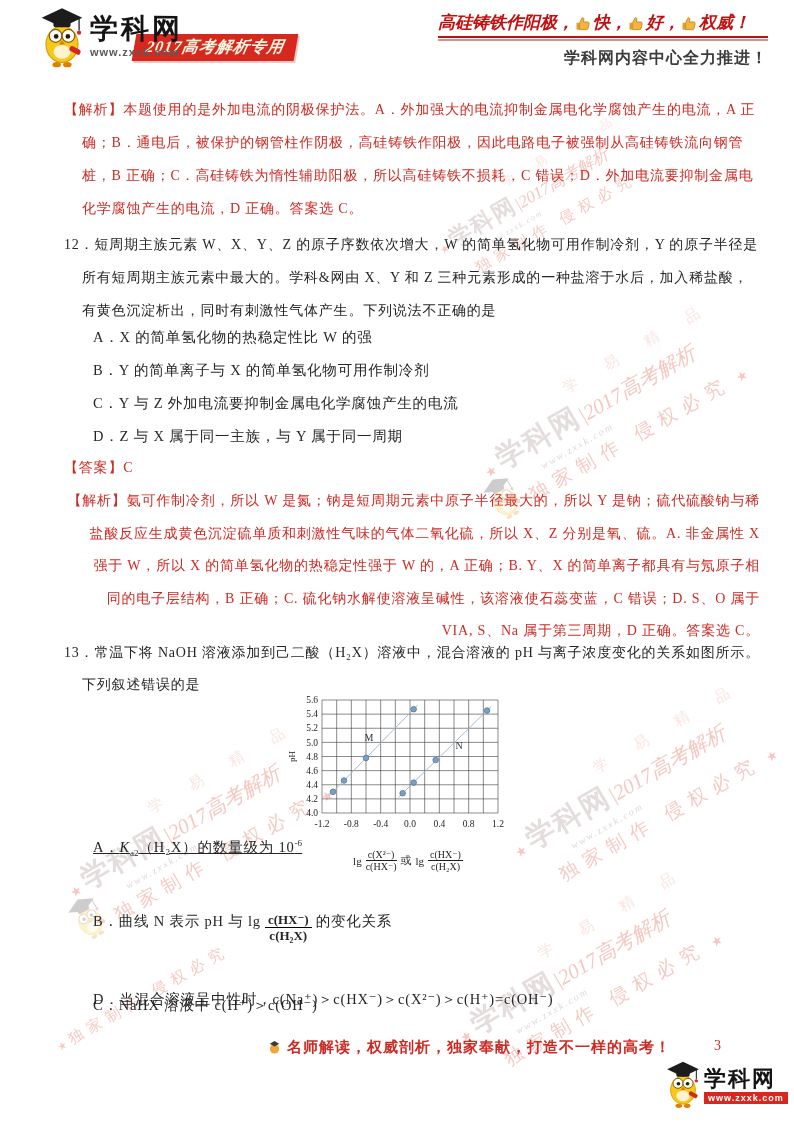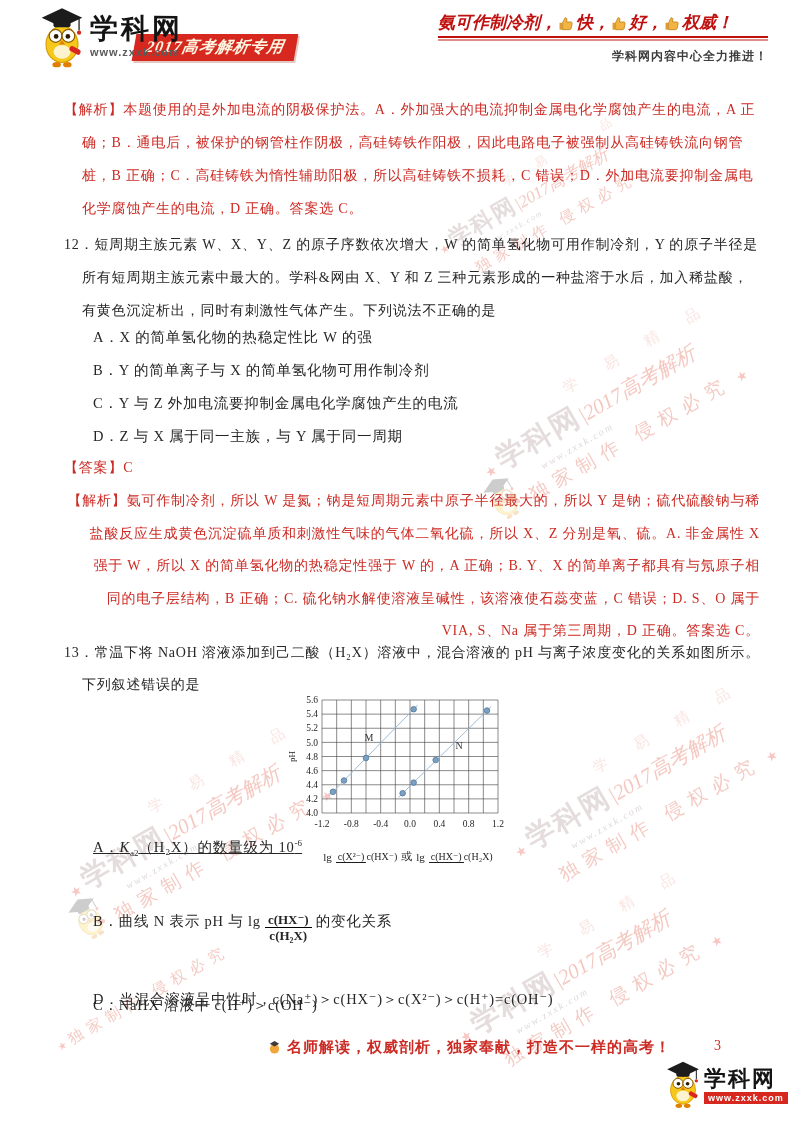--- a/index.html
+++ b/index.html
@@ -12,32 +12,32 @@
   .hdr-title{font-size:28px;font-weight:bold;letter-spacing:3px;color:#141414;line-height:30px;}
   .hdr-url{font-size:11px;font-weight:bold;color:#5a5a5a;letter-spacing:1px;margin-top:2px;}
   .hdr-badge{position:absolute;left:134px;top:34px;background:#d6281e;transform:skewX(-10deg);
              padding:3px 12px;box-shadow:2px 2px 0 rgba(150,30,20,.25);}
   .hdr-badge span{color:#fff7e2;font-weight:bold;font-style:italic;font-size:16px;letter-spacing:1px;white-space:nowrap;}
   .hdr-right{position:absolute;right:26px;top:12px;width:330px;z-index:3;}
   .hdr-slogan{display:flex;align-items:center;color:#c01010;font-weight:bold;font-style:italic;
               font-size:17px;white-space:nowrap;line-height:22px;}
   .thumb{width:17px;height:17px;margin:0 1px;}
   .hdr-underline{height:2px;background:#c01010;box-shadow:0 3px 0 #dd9088;margin-top:2px;}
-  .hdr-subslogan{text-align:right;font-size:12px;font-weight:bold;color:#3c3c3c;margin-top:10px;letter-spacing:1px;}
+  .hdr-subslogan{text-align:right;font-size:16px;font-weight:bold;color:#3c3c3c;margin-top:10px;letter-spacing:1px;}
   
   .txt{position:absolute;left:64px;width:678px;font-size:14px;letter-spacing:.8px;z-index:2;}
   .hang{padding-left:18px;text-indent:-18px;line-height:33px;}
   .red{color:#cc2b24;}
   .opt{position:absolute;left:93px;font-size:14.5px;letter-spacing:.8px;z-index:2;white-space:nowrap;}
   sub,sup{font-size:9px;letter-spacing:0;}
   
   .chart{position:absolute;left:288px;top:692px;width:240px;z-index:2;}
   .axis-label{display:flex;justify-content:center;align-items:center;gap:4px;font-size:11px;
               color:#1e1e1e;margin-top:5px;letter-spacing:0;}
-  .frac{display:inline-flex;flex-direction:row;text-align:center;font-size:10px;line-height:11px;}
+  .frac{display:inline-flex;flex-direction:column;text-align:center;font-size:10px;line-height:11px;}
   .frac .num{border-bottom:1px solid #1e1e1e;padding:0 2px;}
   .or{font-size:11px;}
   
   .optB{display:flex;gap:4px;}
   .fracB{display:inline-flex;flex-direction:column;text-align:center;font-weight:bold;
          font-size:13px;line-height:15px;letter-spacing:0;}
   .fracB .num{border-bottom:1.5px solid #000;padding:0 3px;}
   
   .footer-slogan{position:absolute;left:268px;top:1038px;display:flex;align-items:center;gap:6px;
                  color:#cc2b24;font-weight:bold;font-size:15px;letter-spacing:1px;z-index:2;}
@@ -162,21 +162,21 @@
       <div class="hdr-title">学科网</div>
       <div class="hdr-url">www.zxxk.com</div>
     </div>
   </div>
   <div class="hdr-badge">
     <span>2017高考解析专用</span>
   </div>
 
   <div class="hdr-right">
     <div class="hdr-slogan">
-      <span>氨可作制冷剂，</span>
+      <span>高硅铸铁作阳极，</span>
       <svg class="thumb" viewBox="0 0 22 22">
           <path d="M2 10h3.5v9H2z" fill="#e09a2e"></path>
           <path d="M6 19v-9l3.2-6.5c1.3-.2 2.3.7 2.3 1.9L11 9h5.5c1.2 0 2 .9 1.8 2l-1.3 6c-.25 1.2-1.1 2-2.3 2H6z" fill="#f3b53f" stroke="#b97a14" stroke-width="1"></path>
         </svg>
       <span>快，</span>
       <svg class="thumb" viewBox="0 0 22 22">
           <path d="M2 10h3.5v9H2z" fill="#e09a2e"></path>
           <path d="M6 19v-9l3.2-6.5c1.3-.2 2.3.7 2.3 1.9L11 9h5.5c1.2 0 2 .9 1.8 2l-1.3 6c-.25 1.2-1.1 2-2.3 2H6z" fill="#f3b53f" stroke="#b97a14" stroke-width="1"></path>
         </svg>
       <span>好，</span>

